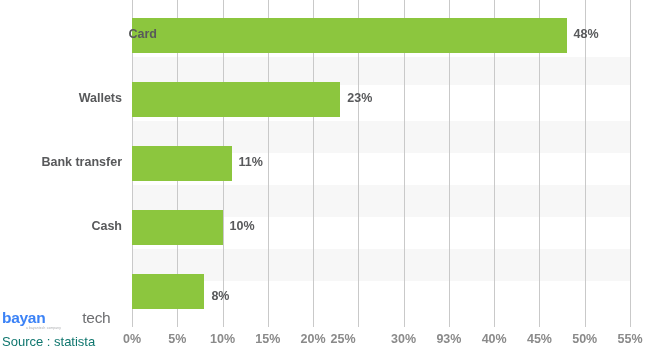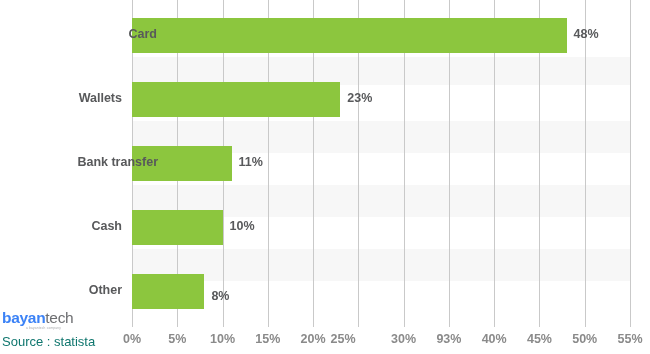--- a/index.html
+++ b/index.html
@@ -100,20 +100,21 @@
     font-size: 15.5px;
     font-weight: bold;
     color: #3b82f6;
     letter-spacing: -0.3px;
   }
   .logo-tech {
     font-size: 15.5px;
     font-weight: normal;
     color: #6d6e71;
     letter-spacing: -0.3px;
+    margin-left: 37px;
   }
   .logo-tagline {
     display: block;
     margin-top: 1px;
     margin-left: 24px;
     font-size: 3.2px;
     color: #a7a9ac;
     letter-spacing: 0.2px;
     white-space: nowrap;
   }
@@ -160,31 +161,30 @@
         <div class="cat-label" style="top: 27px; padding-left: 35px;">Card</div>
         <div class="val-label" style="left: 573.618px; top: 27px;">48%</div>
       </div>
       <div class="row" style="top: 64px;">
         <div class="bar" style="top: 17.5px; width: 208.255px; background: rgb(140, 198, 62);"></div>
         <div class="cat-label" style="top: 27px;">Wallets</div>
         <div class="val-label" style="left: 347.255px; top: 27px;">23%</div>
       </div>
       <div class="row" style="top: 128px;">
         <div class="bar" style="top: 17.5px; width: 99.6px; background: rgb(140, 198, 62);"></div>
-        <div class="cat-label" style="top: 27px; margin-left: 36px;">Bank transfer</div>
+        <div class="cat-label" style="top: 27px;">Bank transfer</div>
         <div class="val-label" style="left: 238.6px; top: 27px;">11%</div>
       </div>
       <div class="row" style="top: 192px;">
         <div class="bar" style="top: 17.5px; width: 90.5455px; background: rgb(140, 198, 62);"></div>
         <div class="cat-label" style="top: 27px;">Cash</div>
         <div class="val-label" style="left: 229.545px; top: 27px;">10%</div>
       </div>
       <div class="row" style="top: 256px;">
         <div class="bar" style="top: 17.5px; width: 72.4364px; background: rgb(140, 198, 62);"></div>
-        <div class="cat-label" style="top: 27px;">Other</div>
         <div class="val-label" style="left: 211.436px; top: 33px;">8%</div>
       </div>
     </div>
 
   <div id="xticks">
       <div class="xtick" style="left: 132px;">0%</div>
       <div class="xtick" style="left: 177.273px;">5%</div>
       <div class="xtick" style="left: 222.545px;">10%</div>
       <div class="xtick" style="left: 267.818px;">15%</div>
       <div class="xtick" style="left: 313.091px;">20%</div>

